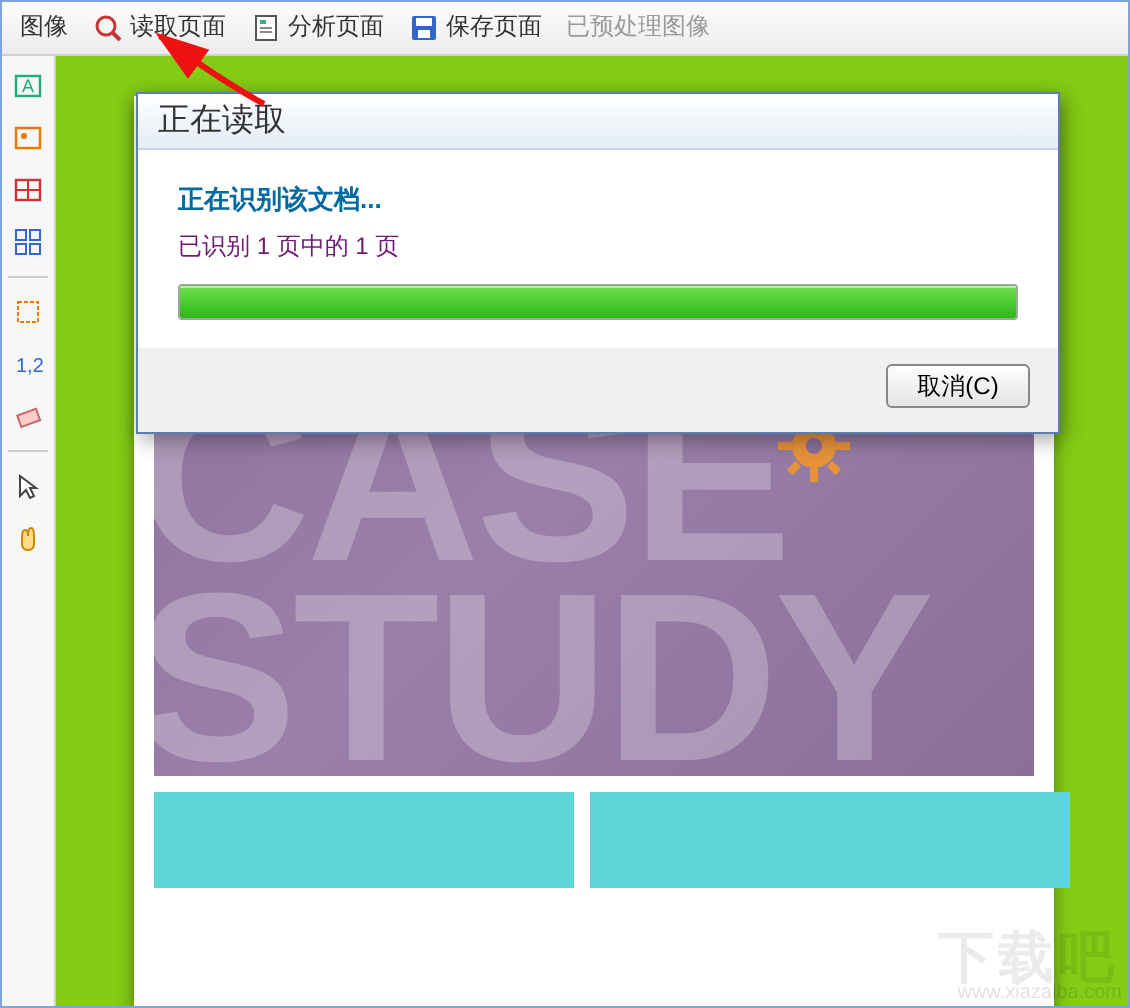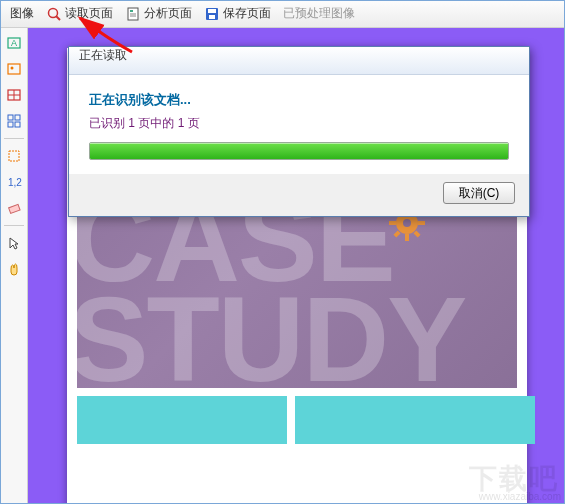--- a/index.html
+++ b/index.html
@@ -8,39 +8,39 @@
 .toolbar { height: 28px; background: linear-gradient(#fdfdfd, #ececec); border-bottom: 1px solid #d0d0d0; display: flex; align-items: center; padding: 0 6px; gap: 4px; }
 .tb-item { display: flex; align-items: center; gap: 3px; font-size: 12px; color: #333; padding: 2px 4px; cursor: pointer; }
 .tb-icon { width: 16px; height: 16px; display: inline-flex; align-items: center; justify-content: center; }
 .tb-disabled { color: #999; }
 
 .main-area { display: flex; height: calc(100% - 28px); }
 .sidebar { width: 28px; background: #f7f7f7; border-right: 1px solid #d0d0d0; display: flex; flex-direction: column; align-items: center; padding-top: 4px; gap: 4px; }
 .sb-btn { width: 22px; height: 22px; display: flex; align-items: center; justify-content: center; cursor: pointer; border: 1px solid transparent; }
 .sb-sep { width: 20px; height: 1px; background: #ccc; margin: 2px 0; }
 
-.canvas { flex: 1; background: #8b5cf6; position: relative; overflow: hidden; display: flex; justify-content: center; padding-top: 20px; text-align: right; }
+.canvas { flex: 1; background: #84cc16; position: relative; overflow: hidden; display: flex; justify-content: center; padding-top: 20px; text-align: right; }
 .page { width: 460px; height: 520px; background: #fff; box-shadow: 0 2px 8px rgba(0,0,0,.4); position: relative; }
 .case-study { position: absolute; left: 10px; right: 10px; top: 0; height: 340px; background: linear-gradient(135deg, #8a6f9a 0%, #9a7fa8 50%, #8a7098 100%); overflow: hidden; }
 .cs-text { position: absolute; font-family: Arial Black, sans-serif; font-weight: 900; color: rgba(255,255,255,.25); line-height: .85; }
 .cs-case { font-size: 120px; left: -8px; top: 140px; letter-spacing: -2px; }
 .cs-study { font-size: 120px; left: -8px; top: 240px; letter-spacing: -2px; }
 .gear1 { position: absolute; top: 100px; right: 130px; }
 .gear2 { position: absolute; top: 155px; right: 90px; }
 .cyan-block { position: absolute; background: #5dd4d8; height: 48px; top: 348px; }
 .cyan1 { left: 10px; width: 210px; }
 .cyan2 { left: 228px; width: 240px; }
 
 .watermark { position: absolute; right: 6px; bottom: 6px; font-family: Arial, sans-serif; font-size: 28px; font-weight: bold; color: rgba(0,0,0,.08); letter-spacing: 2px; }
 .watermark-sub { position: absolute; right: 4px; bottom: 2px; font-size: 10px; color: rgba(0,0,0,.12); }
 
 .arrow { position: absolute; top: 12px; left: 60px; z-index: 50; pointer-events: none; }
 
 .dialog { position: absolute; left: 68px; top: 46px; width: 462px; background: #f0f0f0; border: 1px solid #5a7fb0; box-shadow: 2px 3px 10px rgba(0,0,0,.35); z-index: 40; }
-.dlg-title { height: 28px; background: linear-gradient(#fff, #e4ecf7); border-bottom: 1px solid #c8d4e4; display: flex; align-items: flex-start; padding: 0 10px; font-size: 12px; color: #333; }
+.dlg-title { height: 28px; background: linear-gradient(#fff, #e4ecf7); border-bottom: 1px solid #c8d4e4; display: flex; align-items: center; padding: 0 10px; font-size: 16px; color: #333; }
 .dlg-body { padding: 16px 20px 14px; background: #fff; }
 .dlg-heading { font-size: 13px; font-weight: bold; color: #0369a1; margin-bottom: 6px; }
 .dlg-status { font-size: 12px; color: #701a75; margin-bottom: 10px; }
 .progress { height: 18px; border: 1px solid #9a9; border-radius: 2px; background: #fff; overflow: hidden; position: relative; }
 .progress-fill { height: 100%; background: linear-gradient(#6de04a, #2fb51a); width: 100%; box-shadow: inset 0 1px 0 rgba(255,255,255,.5); }
 .dlg-footer { display: flex; justify-content: flex-end; padding: 8px 14px 12px; }
 .btn { min-width: 72px; height: 22px; font-size: 12px; background: linear-gradient(#fefefe, #e4e4e4); border: 1px solid #888; border-radius: 3px; cursor: pointer; padding: 0 10px; }
 
 .border-frame { position: absolute; inset: 0; border: 1px solid #7aa7d8; pointer-events: none; z-index: 100; }
 </style>

